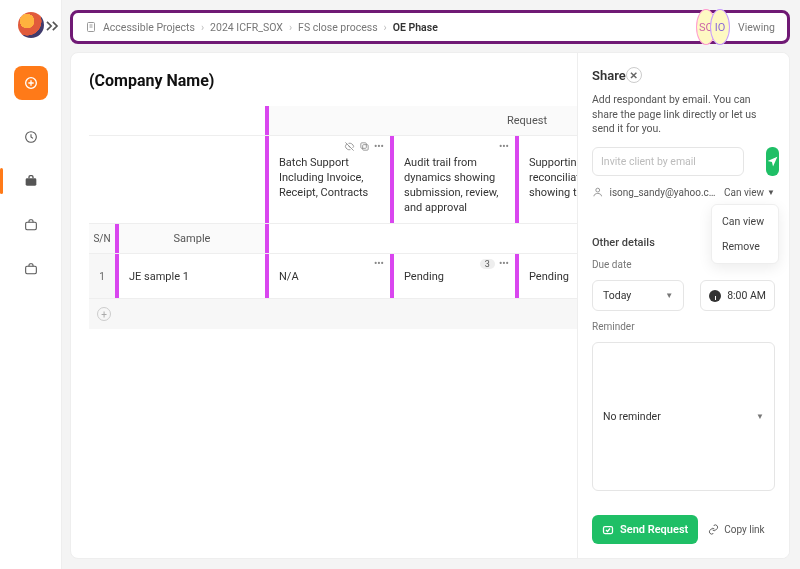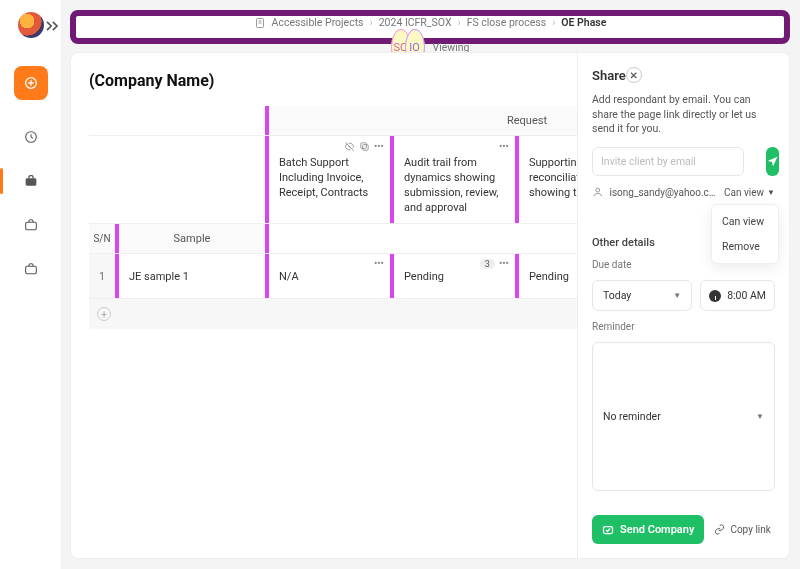--- a/index.html
+++ b/index.html
@@ -8,21 +8,21 @@
   
   .sidebar { position: absolute; left: 0; top: 0; bottom: 0; width: 62px; background: #fff; border-right: 1px solid #eee; display: flex; flex-direction: column; align-items: center; padding-top: 12px; gap: 10px; }
   .logo { width: 26px; height: 26px; border-radius: 50%; background: radial-gradient(circle at 35% 35%, #ffb23e 0 30%, #e15b3b 31% 60%, #403a6b 61% 100%); }
   .collapse-btn { width: 20px; height: 20px; color: #555; display:flex; align-items:center; justify-content:center; cursor:pointer; position:absolute; left:42px; top:16px; }
   .nav-item { width: 34px; height: 34px; border-radius: 8px; display:flex; align-items:center; justify-content:center; color:#555; cursor:pointer; position:relative; }
   .nav-item.primary { background:#ff7a18; color:#fff; margin-top:18px; }
   .nav-item.active::before { content:""; position:absolute; left:-14px; top:4px; bottom:4px; width:3px; background:#ff7a18; border-radius:2px; }
   .nav-item svg { width:16px; height:16px; }
 
   
-  .topbar { position:absolute; left:70px; right:10px; top:10px; height:34px; background:#fff; border:6px solid #701a75; border-radius:8px; display:flex; align-items:center; padding:0 12px; font-size:10.5px; color:#777; justify-content:space-between;flex-direction:column; }
+  .topbar { position:absolute; left:70px; right:10px; top:10px; height:34px; background:#fff; border:3px solid #701a75; border-radius:8px; display:flex; align-items:center; padding:0 12px; font-size:10.5px; color:#777; justify-content:space-between; }
   .breadcrumb { display:flex; align-items:center; gap:6px; }
   .breadcrumb .sep { color:#bbb; }
   .breadcrumb .cur { color:#333; font-weight:600; }
   .viewers { display:flex; align-items:center; gap:8px; }
   .avatars { display:flex; }
   .av { width:20px; height:36px; border-radius:50%; border:1.5px solid #ff9ad0; font-size:11px; display:flex; align-items:center; justify-content:center; color:#cc66a8; background:#fef9c3; }
   .av + .av { margin-left:-6px; border-color:#c59bff; color:#8b6bd6; }
 
   
   .main { position:absolute; left:70px; right:10px; top:52px; bottom:10px; background:#fff; border:1px solid #eee; border-radius:8px; padding:18px 0 0 18px; overflow:hidden; }
@@ -59,21 +59,21 @@
   .send-btn { width:30px; background:#1fbf66; border-radius:6px; display:flex; align-items:center; justify-content:center; cursor:pointer; }
   .send-btn svg { width:13px; fill:#fff; }
   .respondent { display:flex; align-items:center; justify-content:space-between; gap:6px; font-size:10px; color:#555; position:relative; }
   .respondent .left { display:flex; align-items:center; gap:6px; overflow:hidden; }
   .respondent .left span.email { white-space:nowrap; overflow:hidden; text-overflow:ellipsis; max-width:110px; }
   .perm { display:flex; align-items:center; gap:3px; cursor:pointer; white-space:nowrap; }
   .perm-menu { position:absolute; right:-4px; top:18px; background:#fff; border:1px solid #eee; border-radius:6px; box-shadow:0 4px 14px rgba(0,0,0,0.08); padding:4px 0; width:68px; z-index:5; font-size:10.5px; }
   .perm-menu div { padding:6px 10px; cursor:pointer; color:#444; }
   .section-label { font-size:11px; color:#444; font-weight:500; }
   .sub-label { font-size:10px; color:#777; }
-  .select-row { display:flex; gap:8px; }
+  .select-row { display:flex; gap:16px; }
   .select { flex:1; border:1px solid #e5e5e5; border-radius:6px; padding:8px 10px; font-size:10.5px; display:flex; align-items:center; justify-content:space-between; cursor:pointer; background:#fff; }
   .select .caret { font-size:8px; color:#777; }
   .time-sel { display:flex; align-items:center; gap:6px; border:1px solid #e5e5e5; border-radius:6px; padding:8px 8px; font-size:10.5px; cursor:pointer; }
   .clock { width:12px; height:12px; border-radius:50%; background:#333; position:relative; }
   .clock::after { content:""; position:absolute; left:50%; top:50%; width:1px; height:4px; background:#fff; transform-origin:top; }
   .actions { display:flex; gap:10px; align-items:center; margin-top:14px; }
   .primary-btn { background:#1fbf66; color:#fff; border-radius:6px; padding:8px 10px; font-size:11px; font-weight:600; display:flex; align-items:center; gap:6px; cursor:pointer; }
   .link-btn { font-size:10px; color:#555; display:flex; align-items:center; gap:5px; cursor:pointer; }
 
   .person-ico { width:12px; height:12px; }
@@ -278,21 +278,21 @@
       <span>No reminder</span>
       <span class="caret">▼</span>
     </div>
 
     <div class="actions">
       <div class="primary-btn">
         <svg width="12" height="12" viewBox="0 0 24 24" fill="none" stroke="#fff" stroke-width="2.5">
             <rect x="3" y="5" width="18" height="14" rx="3"></rect>
             <path d="M8 12l3 3 5-6"></path>
           </svg>
-        <span>Send Company</span>
+        <span>Send Request</span>
       </div>
       <div class="link-btn">
         <svg width="11" height="11" viewBox="0 0 24 24" fill="none" stroke="#555" stroke-width="2">
             <path d="M10 13a5 5 0 007 0l3-3a5 5 0 00-7-7l-1 1M14 11a5 5 0 00-7 0l-3 3a5 5 0 007 7l1-1"></path>
           </svg>
         <span>Copy link</span>
       </div>
     </div>
   </div>
 </div>

